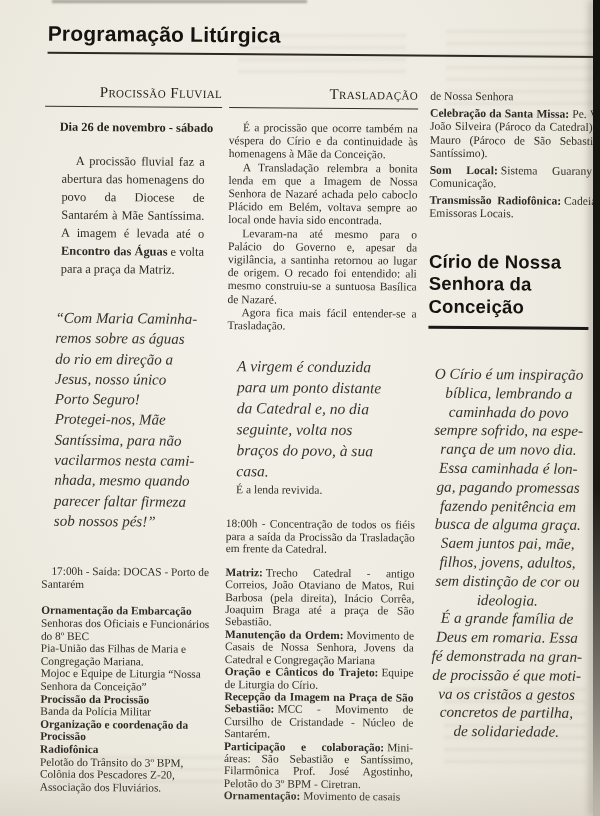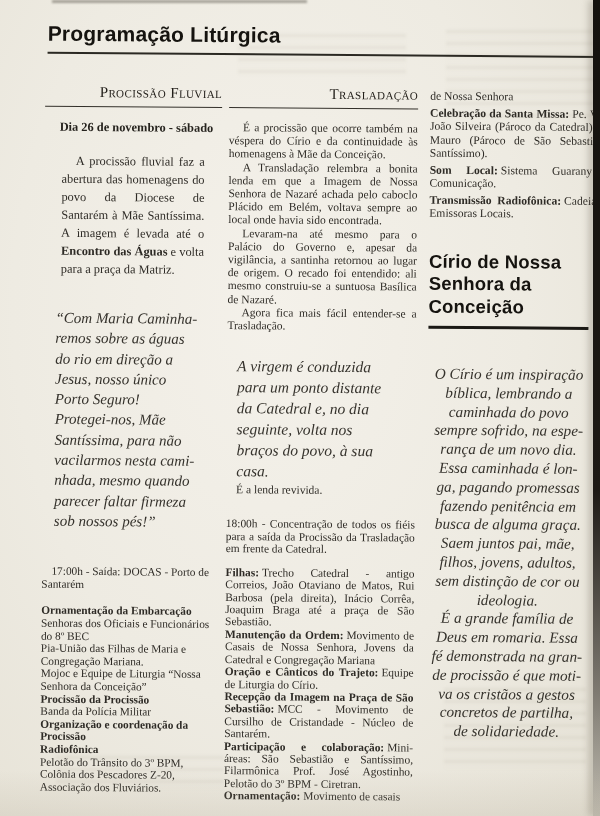--- a/index.html
+++ b/index.html
@@ -170,21 +170,21 @@
       <p class="body2">Levaram-na até mesmo para o Palácio do Governo e, apesar da vigilância, a santinha retornou ao lugar de origem. O recado foi entendido: ali mesmo construiu-se a suntuosa Basílica de Nazaré.</p>
       <p class="body2">Agora fica mais fácil entender-se a Trasladação.</p>
       <div class="quote2 pre">A virgem é conduzida
 para um ponto distante
 da Catedral e, no dia
 seguinte, volta nos
 braços do povo, à sua
 casa.</div>
       <p class="quote2-caption">É a lenda revivida.</p>
       <p class="sched2">18:00h - Concentração de todos os fiéis para a saída da Procissão da Trasladação em frente da Catedral.</p>
-      <p class="credit-line"><b>Filhas:</b><span>Trecho Catedral - antigo Correios, João Otaviano de Matos, Rui Barbosa (pela direita), Inácio Corrêa, Joaquim Braga até a praça de São Sebastião.</span></p>
+      <p class="credit-line"><b>Matriz:</b><span>Trecho Catedral - antigo Correios, João Otaviano de Matos, Rui Barbosa (pela direita), Inácio Corrêa, Joaquim Braga até a praça de São Sebastião.</span></p>
       <p class="credit-line"><b>Manutenção da Ordem:</b><span>Movimento de Casais de Nossa Senhora, Jovens da Catedral e Congregação Mariana</span></p>
       <p class="credit-line"><b>Oração e Cânticos do Trajeto:</b><span>Equipe de Liturgia do Círio.</span></p>
       <p class="credit-line"><b>Recepção da Imagem na Praça de São Sebastião:</b><span>MCC - Movimento de Cursilho de Cristandade - Núcleo de Santarém.</span></p>
       <p class="credit-line"><b>Participação e colaboração:</b><span>Mini-áreas: São Sebastião e Santíssimo, Filarmônica Prof. José Agostinho, Pelotão do 3º BPM - Ciretran.</span></p>
       <p class="credit-line"><b>Ornamentação:</b><span>Movimento de casais</span></p>
     </section>
 
     <section class="col col3">
       <p class="cont-first credit-line">de Nossa Senhora</p>
       <p class="credit-line cont"><b>Celebração da Santa Missa:</b><span>Pe. Valdir João Silveira (Pároco da Catedral), Frei Mauro (Pároco de São Sebastião e Santíssimo).</span></p>

